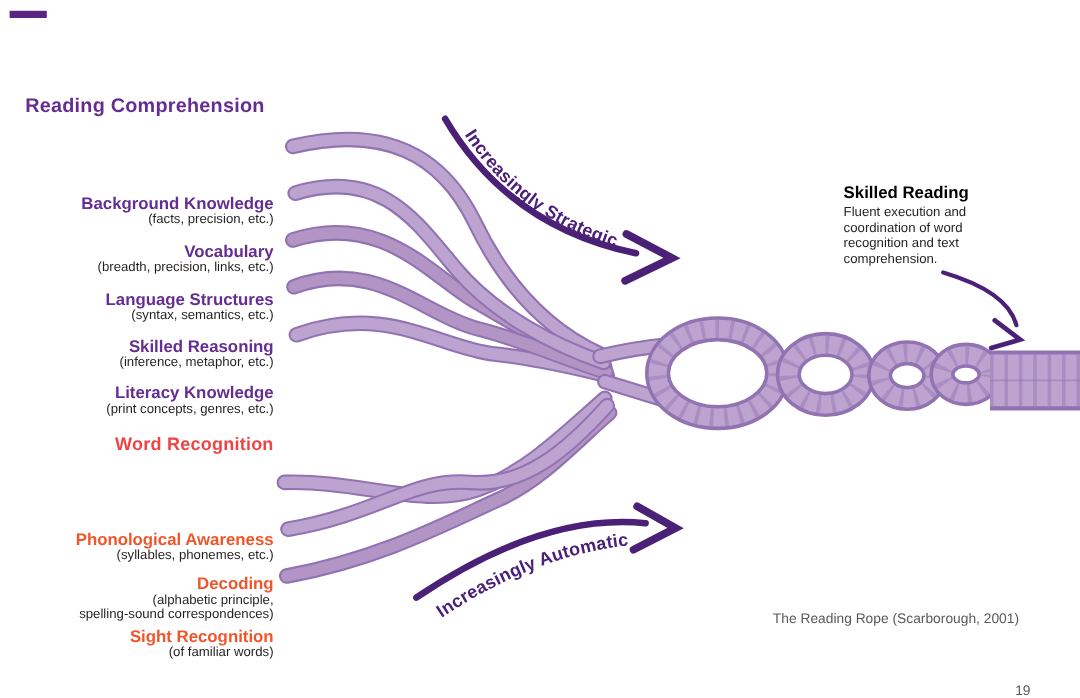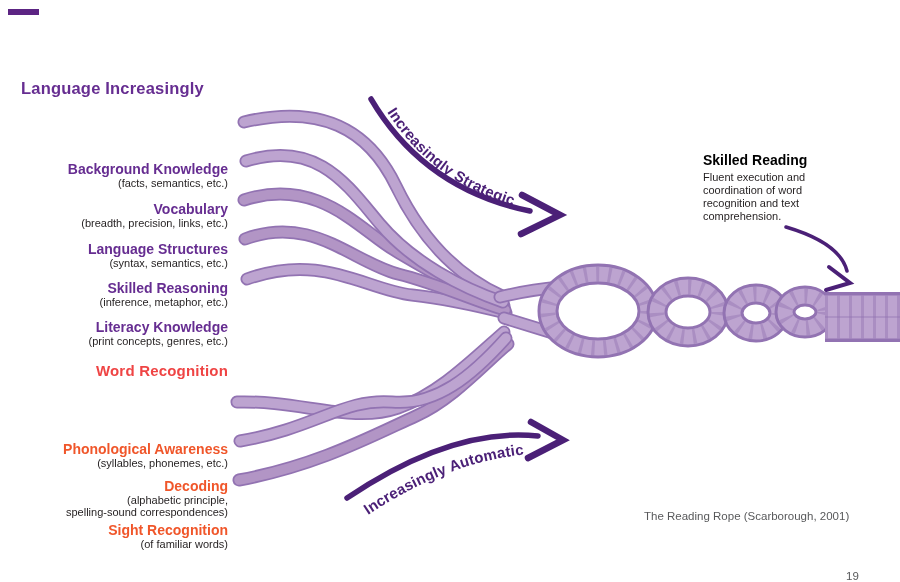--- a/index.html
+++ b/index.html
@@ -113,25 +113,25 @@
         <textPath href="#tp-automatic">Increasingly Automatic</textPath>
       </text>
     </g>
 
     <g>
       <path class="sr-arrow" d="M 786 227 Q 840 243 847 271"></path>
       <path class="sr-head" d="M 829 267 L 850 283 L 826 290"></path>
     </g>
   </svg>
 
-  <div class="lc-heading">Language Increasingly</div>
+  <div class="lc-heading">Reading Comprehension</div>
 
   <div class="col-left" style="top:114px">
     <div class="row-title purple">Background Knowledge</div>
-    <div class="row-sub">(facts, semantics, etc.)</div>
+    <div class="row-sub">(facts, precision, etc.)</div>
   </div>
   <div class="col-left" style="top:154px">
     <div class="row-title purple">Vocabulary</div>
     <div class="row-sub">(breadth, precision, links, etc.)</div>
   </div>
   <div class="col-left" style="top:194px">
     <div class="row-title purple">Language Structures</div>
     <div class="row-sub">(syntax, semantics, etc.)</div>
   </div>
   <div class="col-left" style="top:233px">

